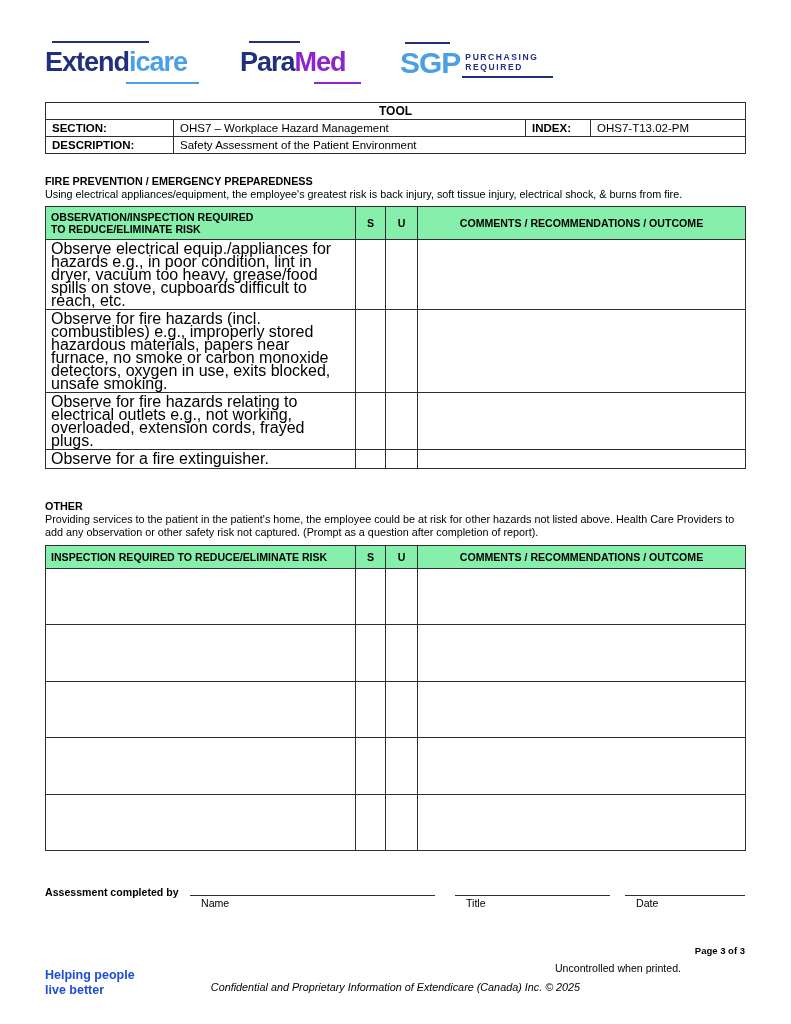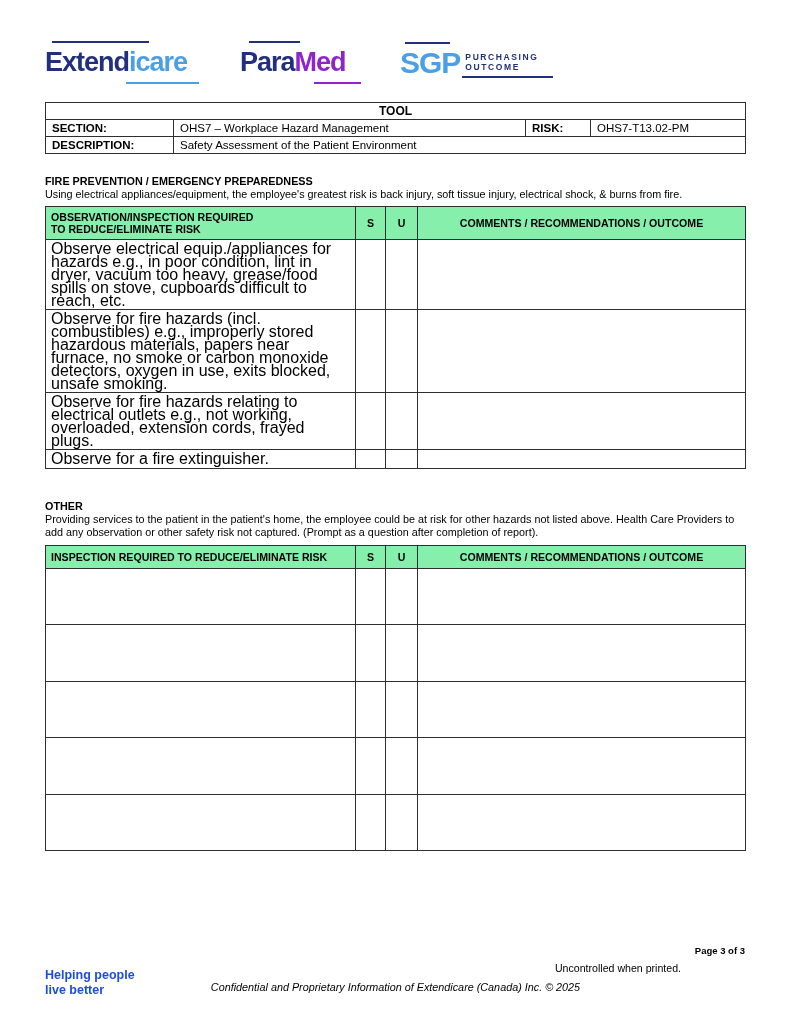--- a/index.html
+++ b/index.html
@@ -119,41 +119,41 @@
       <div class="logo logo-paramed">
         <div class="rule rule-top"></div>
         <div class="wordmark"><span class="navy">Para</span><span class="purple">Med</span></div>
         <div class="rule rule-bottom"></div>
       </div>
       <div class="logo logo-sgp">
         <div class="rule rule-top"></div>
         <div class="sgp-word">SGP</div>
         <div class="sgp-stack">
           <div>PURCHASING</div>
-          <div>OUTCOME</div>
+          <div>REQUIRED</div>
         </div>
         <div class="rule rule-bottom"></div>
       </div>
     </div>
 
     <table class="tool-table">
       <colgroup>
           <col style="width:128px">
           <col style="width:352px">
           <col style="width:65px">
           <col style="width:155px">
         </colgroup>
       <tbody>
           <tr>
         <td colspan="4" class="t-title">TOOL</td>
       </tr>
       <tr>
         <td class="t-label">SECTION:</td>
         <td>OHS7 – Workplace Hazard Management</td>
-        <td class="t-label">RISK:</td>
+        <td class="t-label">INDEX:</td>
         <td>OHS7-T13.02-PM</td>
       </tr>
       <tr>
         <td class="t-label">DESCRIPTION:</td>
         <td colspan="3">Safety Assessment of the Patient Environment</td>
       </tr>
     </tbody>
       </table>
 
     <div class="sec-heading">FIRE PREVENTION / EMERGENCY PREPAREDNESS</div>
@@ -250,20 +250,35 @@
           </tr>
           <tr>
             <td></td>
             <td></td>
             <td></td>
             <td></td>
           </tr>
         </tbody>
     </table>
 
+    <div class="signature">
+      <span class="sig-label">Assessment completed by</span>
+      <div class="sig-field sig-name">
+        <div class="sig-line"></div>
+        <div class="sig-caption">Name</div>
+      </div>
+      <div class="sig-field sig-title">
+        <div class="sig-line"></div>
+        <div class="sig-caption">Title</div>
+      </div>
+      <div class="sig-field sig-date">
+        <div class="sig-line"></div>
+        <div class="sig-caption">Date</div>
+      </div>
+    </div>
 
   </div>
 
   <div class="footer-uncontrolled">Uncontrolled when printed.</div>
   <div class="footer-tagline">
     <div>Helping people</div>
     <div>live better</div>
   </div>
   <div class="footer-confidential">Confidential and Proprietary Information of Extendicare (Canada) Inc. © 2025</div>
   <div class="footer-page">Page 3 of 3</div>

